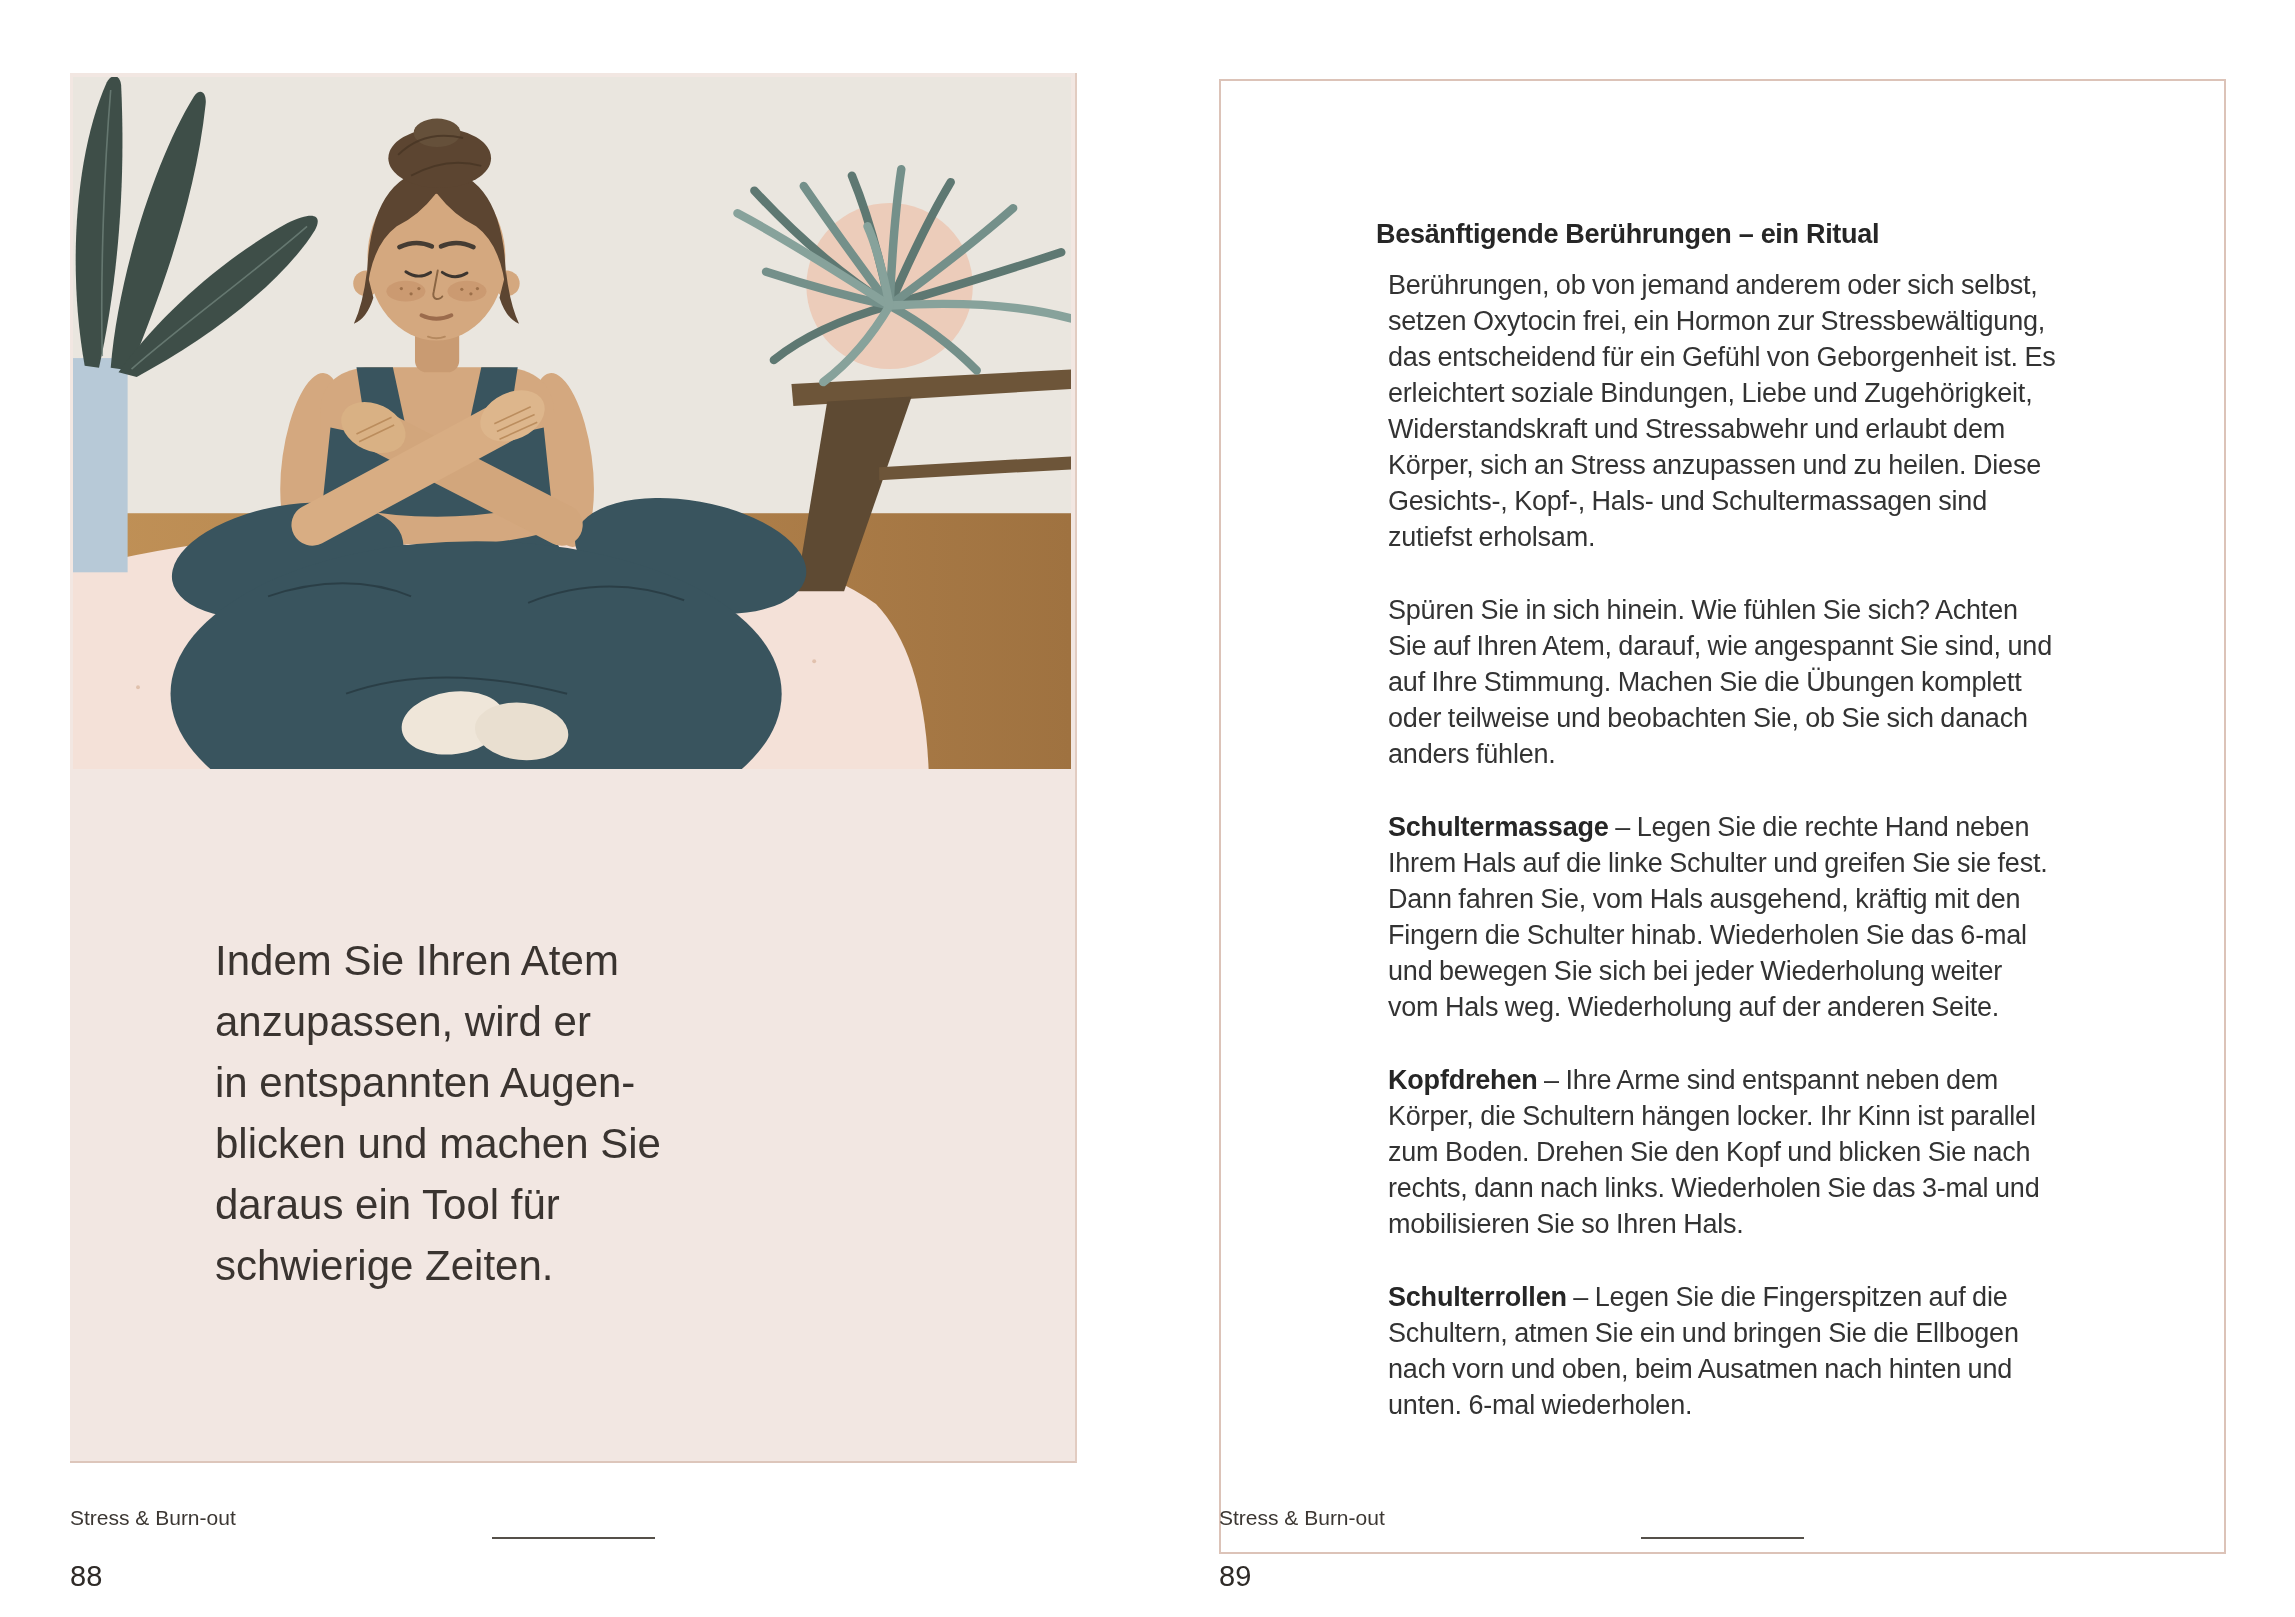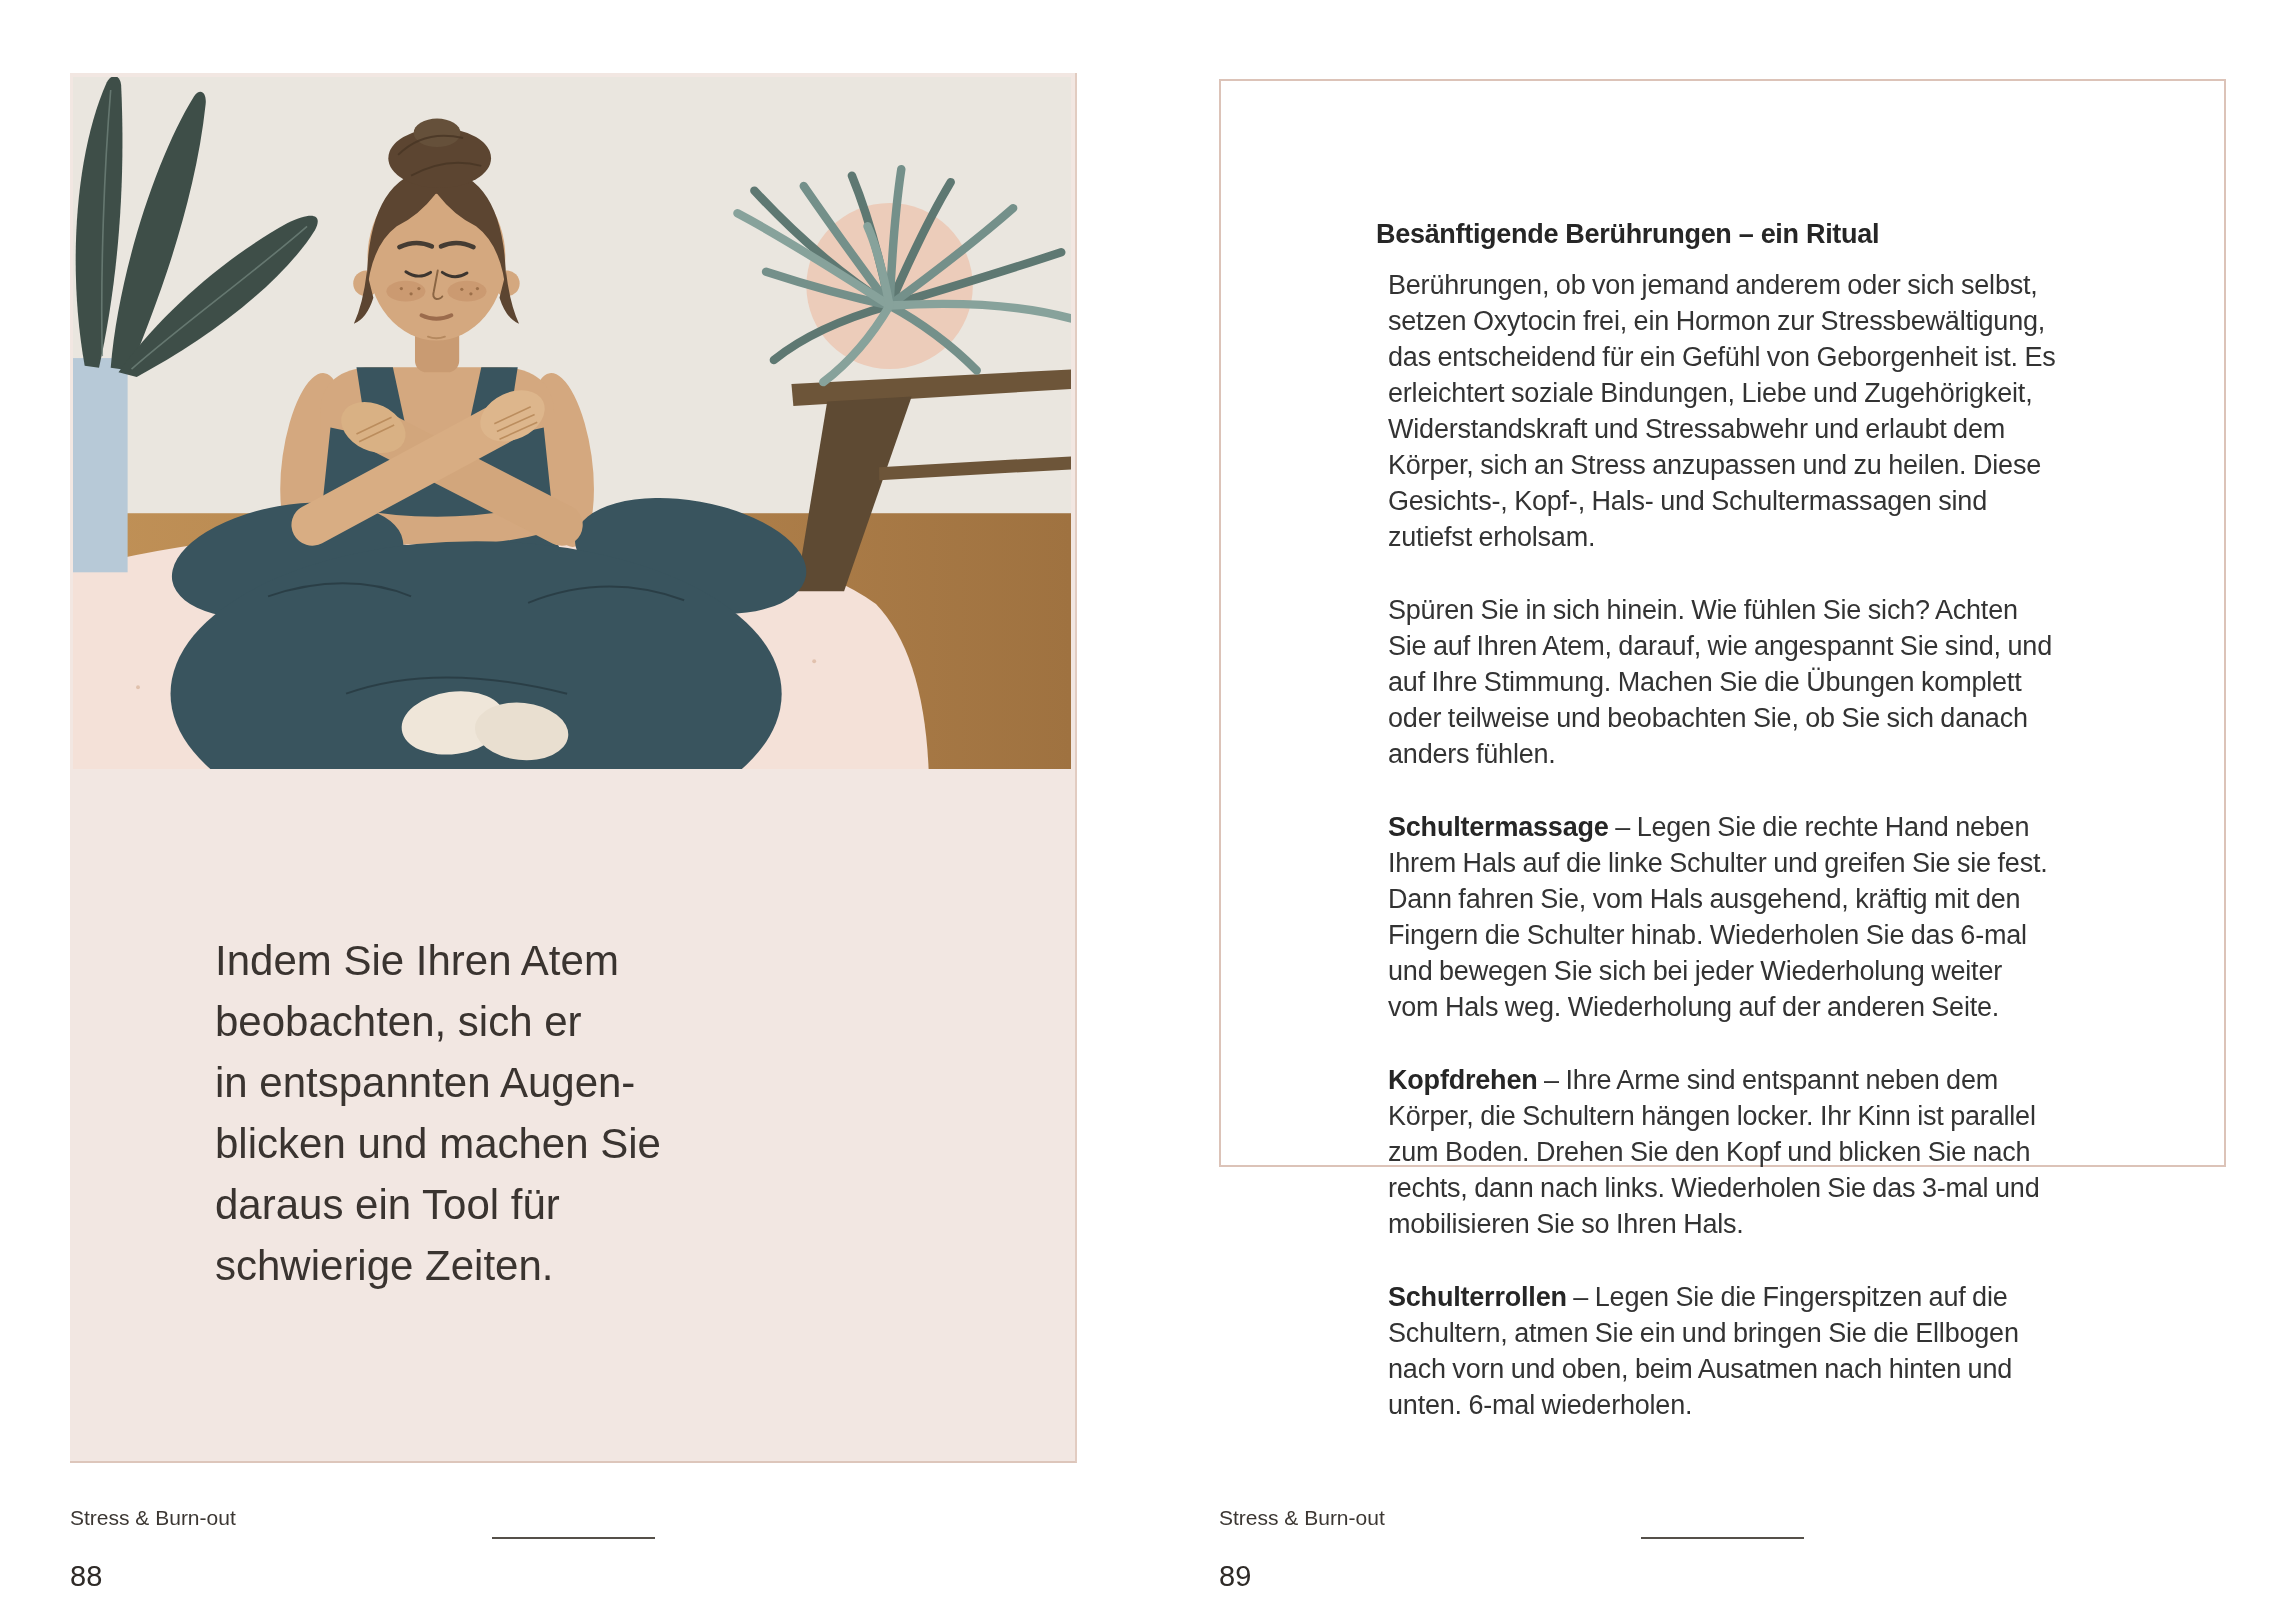--- a/index.html
+++ b/index.html
@@ -10,21 +10,21 @@
   .left-card{position:absolute;left:70px;top:73px;width:1007px;height:1390px;
              background:#f2e7e2;border-right:2px solid #e2ccc1;border-bottom:2.6px solid #ddc6bb;
              box-sizing:border-box;}
   .illustration{position:absolute;left:3.3px;top:3.9px;width:998px;height:692px;overflow:hidden;}
   .illustration svg{display:block;width:100%;height:100%;}
   .quote{position:absolute;left:145px;top:857px;width:802px;
          font-size:42px;line-height:61px;font-weight:300;color:#3a3430;letter-spacing:0;}
   .quote div{white-space:nowrap;}
 
   
-  .right-card{position:absolute;left:1219px;top:79px;width:1007px;height:1088px;
+  .right-card{position:absolute;left:1219px;top:79px;width:1007px;height:1475px;
               background:#ffffff;border:2px solid #dcc3b8;box-sizing:border-box;}
   .right-inner{position:absolute;left:155px;top:137px;width:694px;}
   .right-inner h1{margin:0 0 15.7px 0;font-size:27px;line-height:33px;font-weight:700;
                   color:#262626;letter-spacing:-0.3px;}
   .para{margin:12px;font-size:27px;line-height:36px;color:#333;letter-spacing:-0.2px;word-spacing:-0.7px;}
   .para + .para{margin-top:37px;}
   .para .lead{font-weight:700;color:#262626;}
 
   
   .footer{position:absolute;width:1007px;color:#3c3733;}
@@ -192,21 +192,21 @@
             <path d="M 436 550 L 490 524"></path>
               <path d="M 440 562 L 494 536"></path>
           </g>
         </g>
       </g>
     </svg>
   </div>
 
   <div class="quote">
     <div>Indem Sie Ihren Atem</div>
-    <div>beobachten, sich er</div>
+    <div>anzupassen, wird er</div>
     <div>in entspannten Augen-</div>
     <div>blicken und machen Sie</div>
     <div>daraus ein Tool für</div>
     <div>schwierige Zeiten.</div>
   </div>
 </div>
 
 <div class="right-card">
   <div class="right-inner">
     <h1>Besänftigende Berührungen – ein Ritual</h1>

